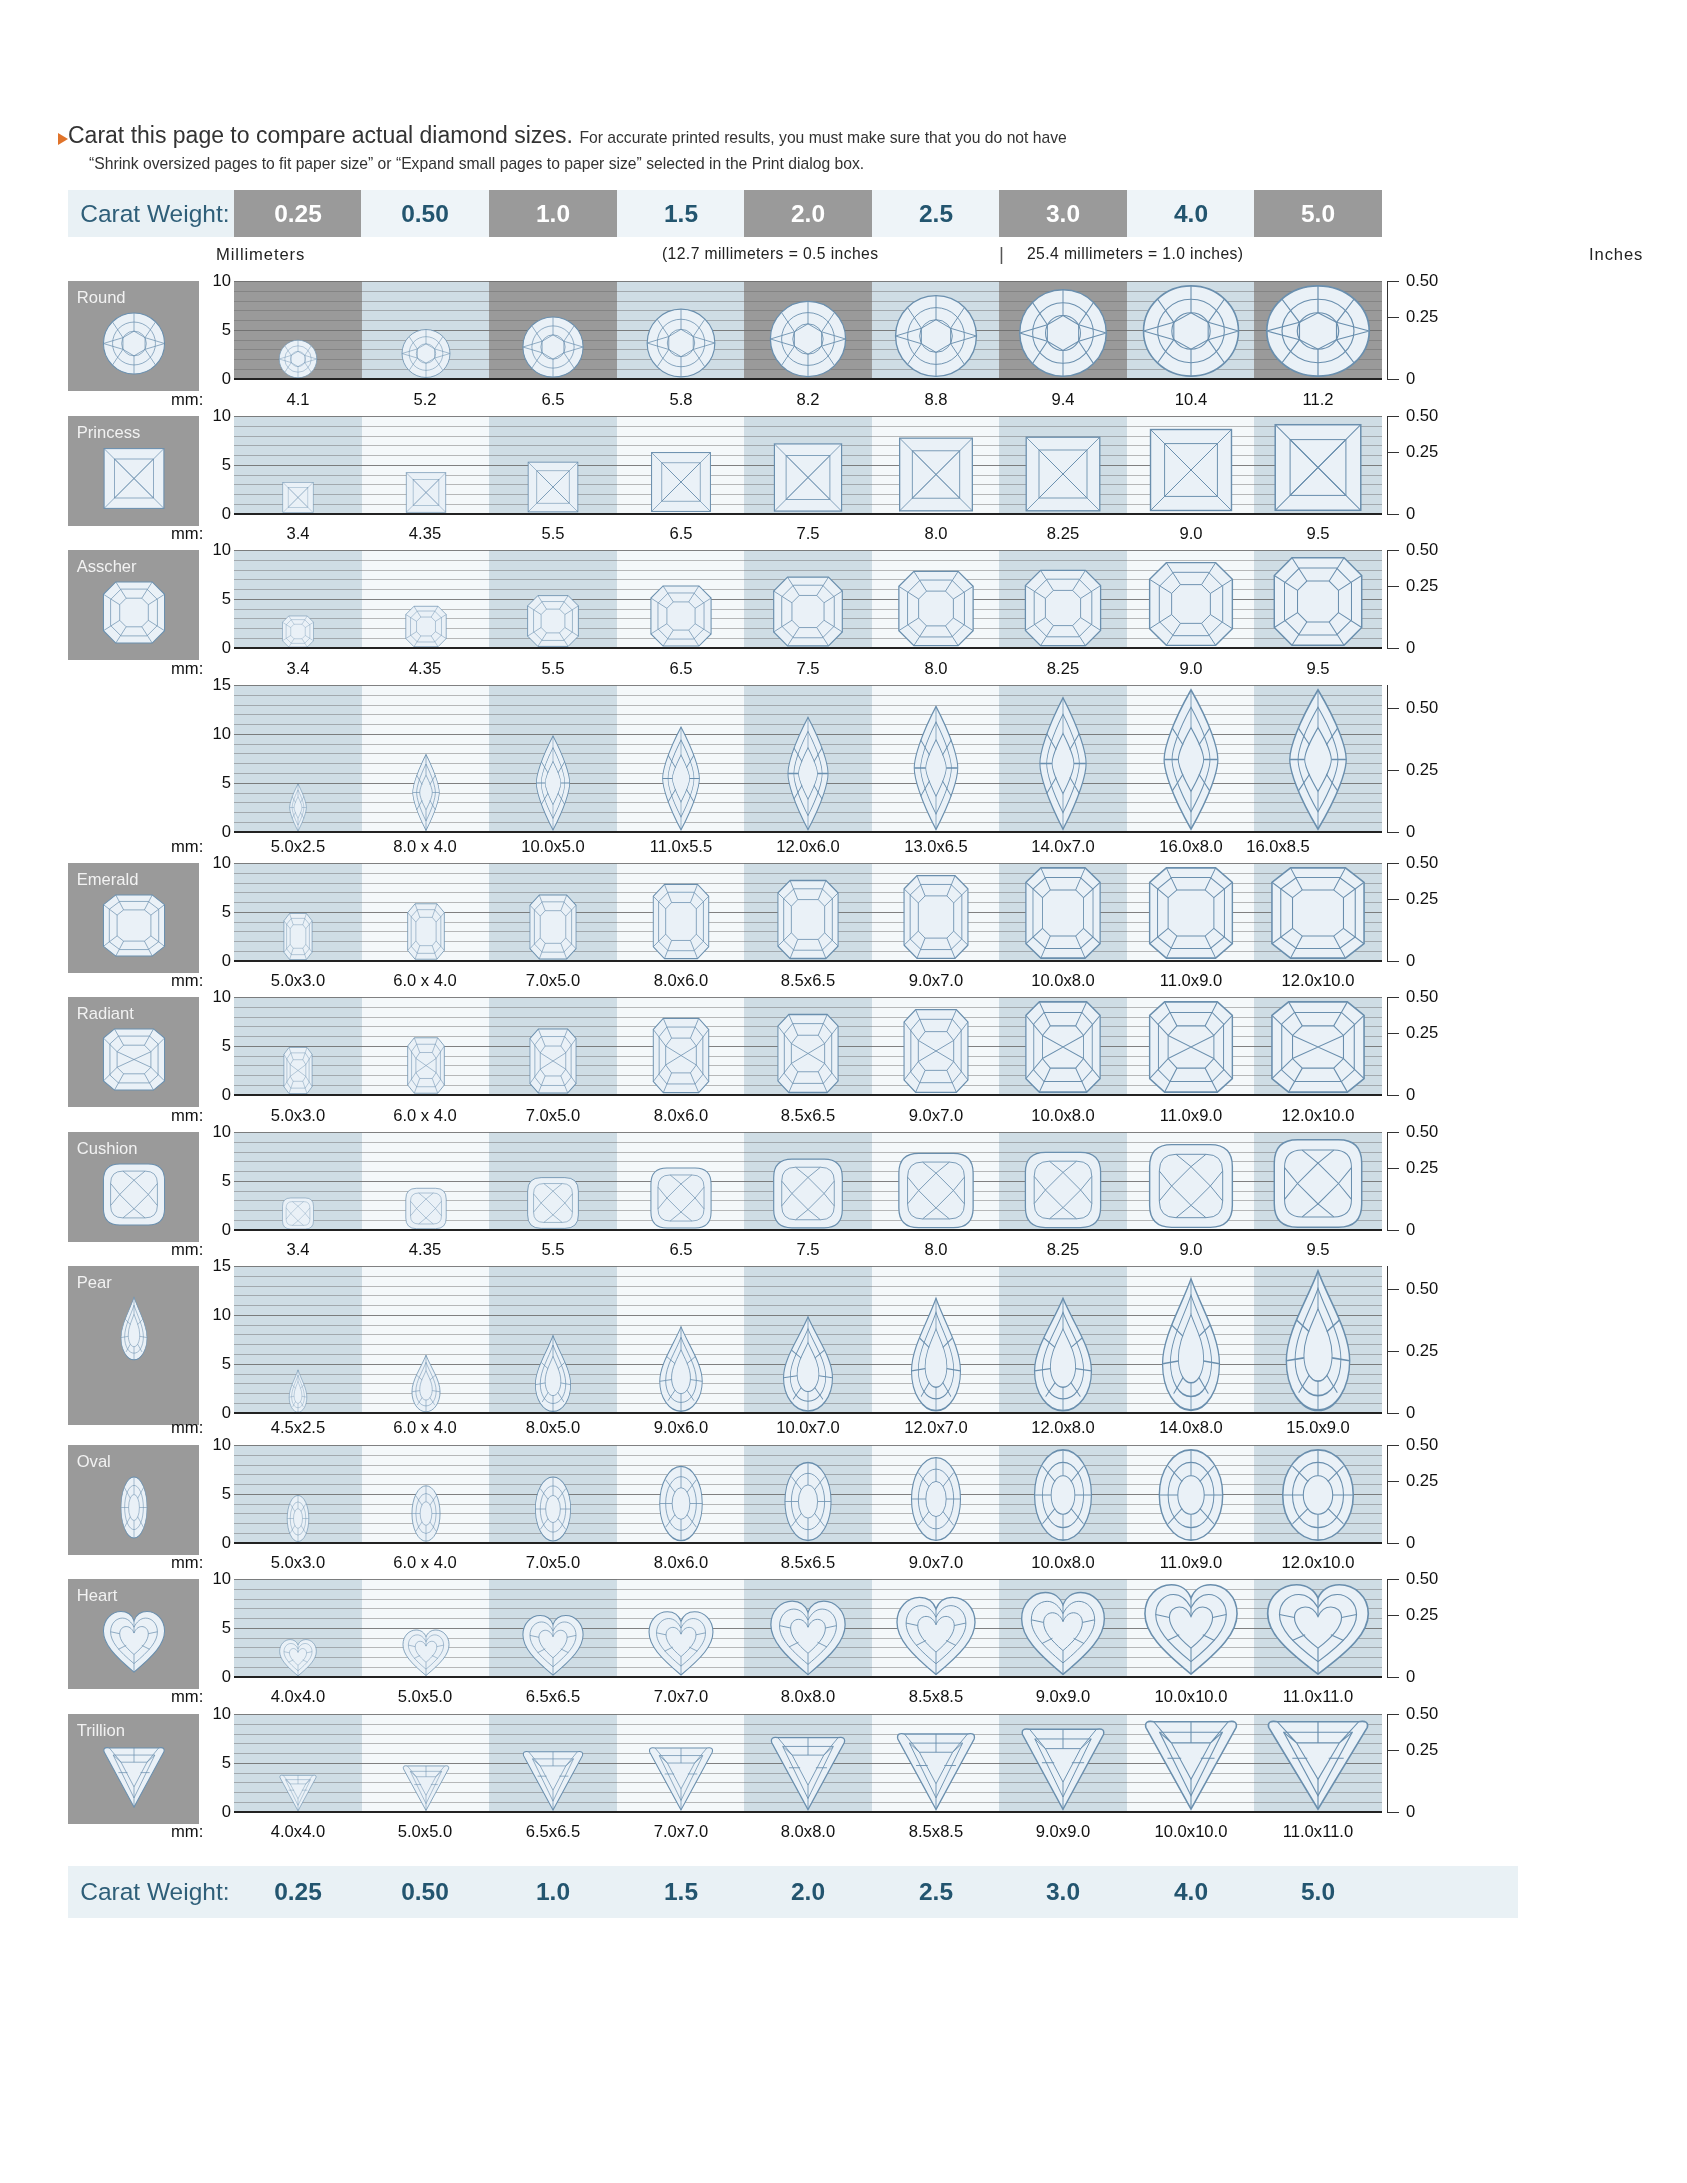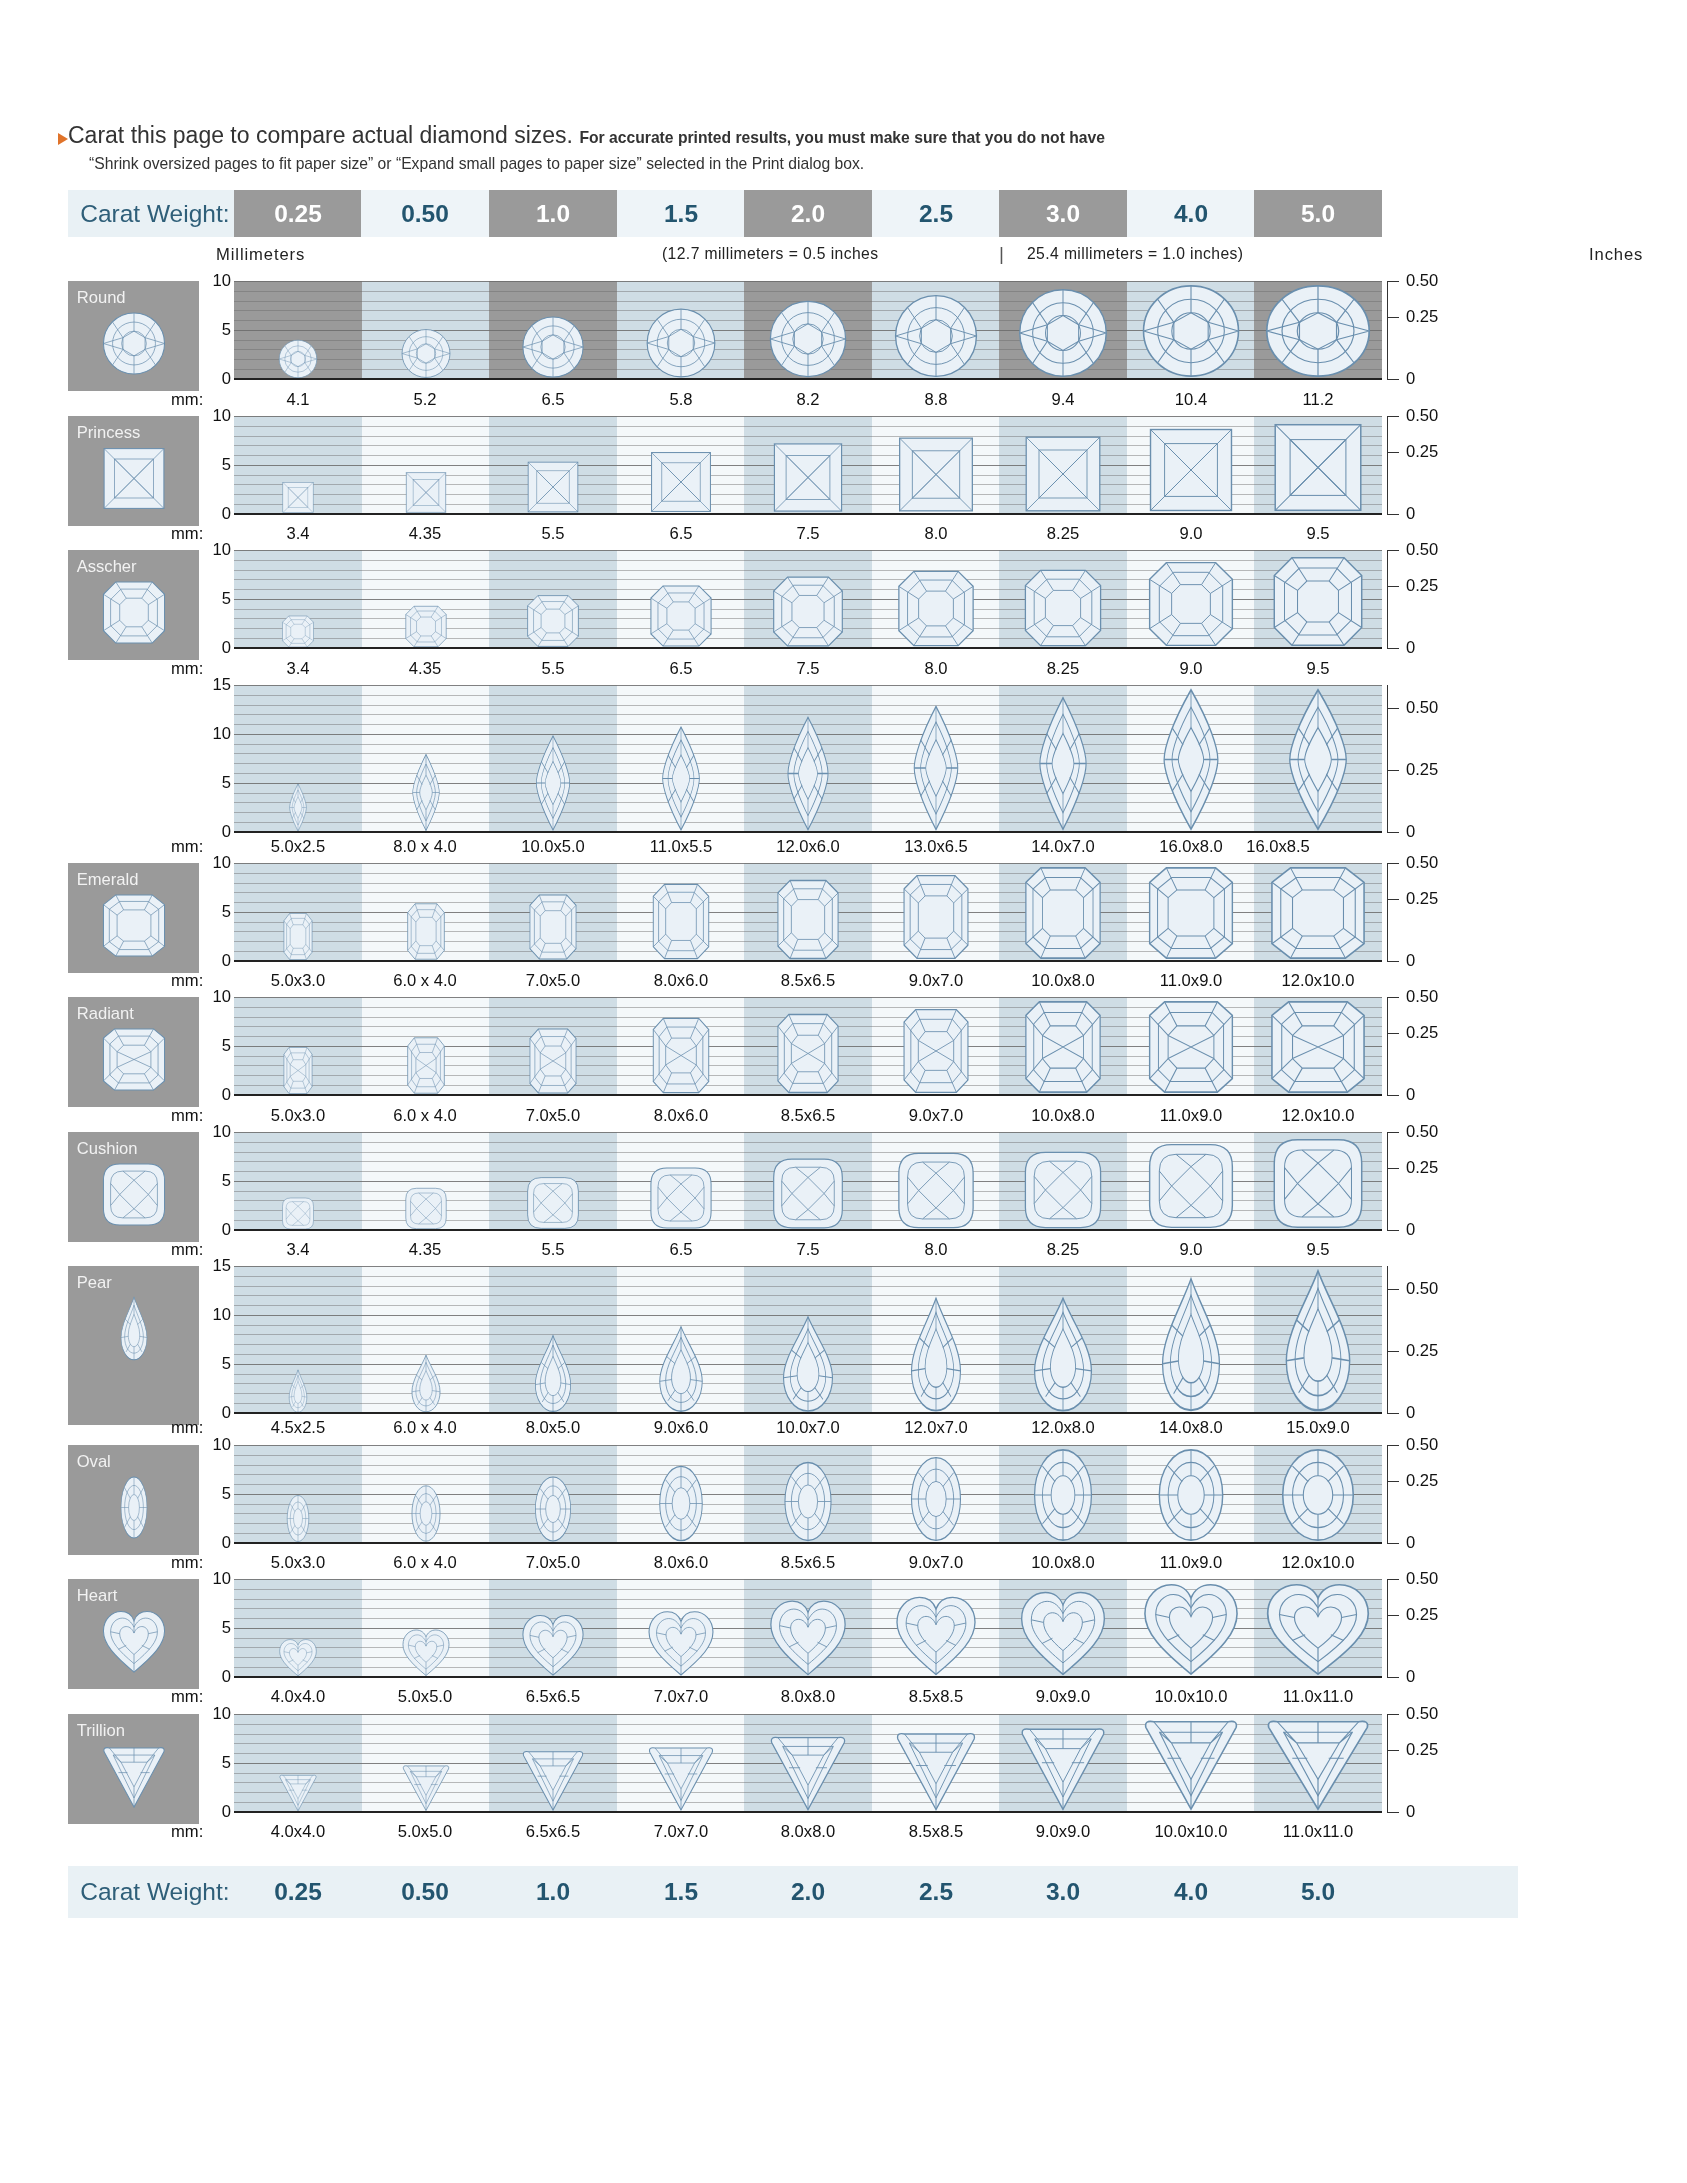--- a/index.html
+++ b/index.html
@@ -23,21 +23,21 @@
   }
 
   
   .intro{position:absolute;left:68px;top:122px;width:1563px;}
   .intro .arrow{
     position:absolute;left:-10.5px;top:10.5px;width:0;height:0;
     border-left:10.5px solid #e0732a;border-top:6.1px solid transparent;border-bottom:6.1px solid transparent;
   }
   .intro .l1{font-size:23px;color:#333;line-height:26px;}
   .intro .l1 .note{font-size:15.7px;font-weight:bold;color:#222;}
-  .intro .l1 .noteText{font-size:15.7px;color:#333;font-weight:bold;text-align:center;}
+  .intro .l1 .noteText{font-size:15.7px;color:#333;font-weight:normal;text-align:center;}
   .intro .l2{font-size:15.7px;color:#333;margin-top:3.5px;margin-left:21px;}
 
   
   
   .headerRow{position:absolute;left:68px;top:190px;width:1450px;height:47px;}
   .hdrLabel{
     position:absolute;left:0;top:0;width:166px;height:47px;line-height:47px;
     font-size:24.5px;color:#2f5f79;background:#e9f1f5;padding-left:12.2px;box-sizing:border-box;
   }
   .hdrCell{

